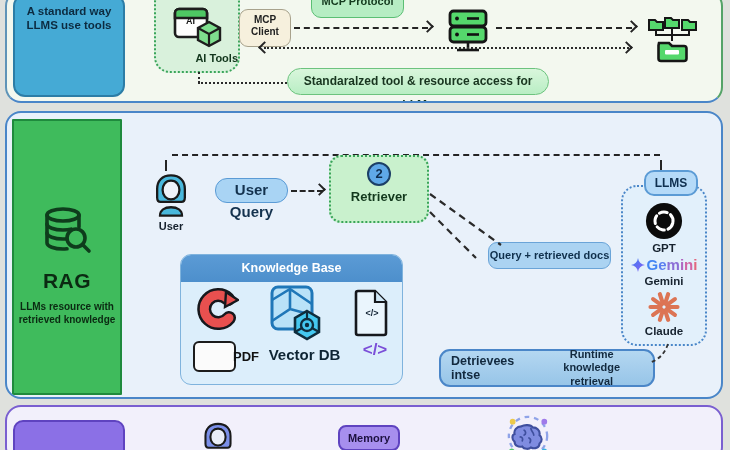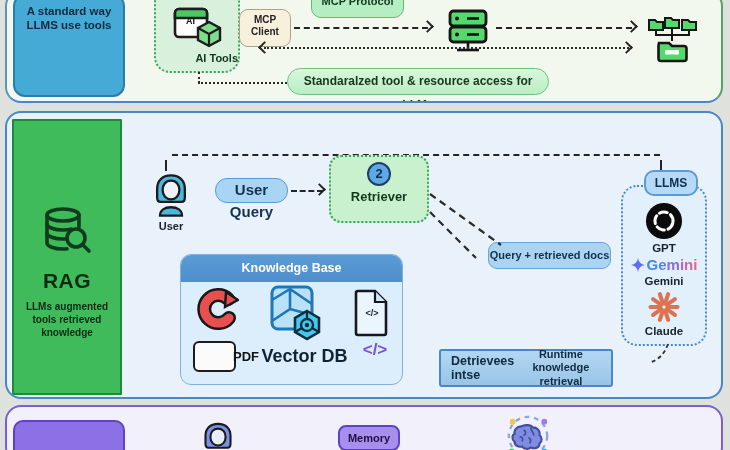--- a/index.html
+++ b/index.html
@@ -61,41 +61,41 @@
     text-align:center; line-height:20px; }
   .retriever-label { font-size:13px; font-weight:bold; color:#12381c; margin-top:3px; }
   .kb-box { left:173px; top:141px; width:223px; height:131px; border-radius:11px;
     overflow:hidden; border:1.5px solid #7fb3dd; background:#dceefb; }
   .kb-header { height:27px; background:linear-gradient(180deg,#5b9bd5,#4d8fcc);
     color:#fff; font-size:12.5px; font-weight:bold; text-align:center; line-height:26px; }
   .kb-body { position:relative; height:104px; }
   .pdf-box { left:12px; top:59px; width:43px; height:31px; background:#fbfbfb;
     border:2px solid #1c1c1c; border-radius:6px; font-size:13px; font-weight:bold;
     color:#111; text-align:center; line-height:27px;padding-left:38px; }
-  .vdb-label { left:76px; top:64px; width:95px; text-align:center; font-size:18px;
+  .vdb-label { left:76px; top:64px; width:95px; text-align:center; font-size:15px;
     font-weight:bold; color:#0e2433; }
   .code-glyph { left:172px; top:58px; width:44px; text-align:center; font-size:17px;
     font-weight:bold; color:#7b4fd8; }
   .codefile-glyph { position:absolute; left:6px; top:20px; width:26px; text-align:center;
     font-size:9px; font-weight:bold; color:#123; }
   .qd-pill { left:481px; top:129px; width:123px; height:27px; background:#abd3f2;
     border:1.5px solid #6aa4d8; border-radius:9px; font-size:11px; font-weight:bold;
     color:#10304c; text-align:center; line-height:24px; }
   .llms-pill { left:637px; top:57px; width:54px; height:26px; background:#b5daf8;
     border:2px solid #5b9bd5; border-radius:10px; font-size:12px; font-weight:bold;
     color:#0f3050; text-align:center; line-height:22px; z-index:5; }
   .llms-box { left:614px; top:72px; width:86px; height:161px; background:#e2f0fb;
     border:2px dotted #4a86c8; border-radius:16px; display:flex; flex-direction:column;
     align-items:center; padding-top:15px; }
   .llm-label { font-size:11.5px; font-weight:bold; color:#16222e; }
   .gem-row { display:flex; align-items:center; gap:2px; margin-top:2px; }
   .gem-word { font-size:15px; font-weight:bold; }
-  .runtime-pill { left:432px; top:236px; width:174px; height:38px;
+  .runtime-pill { left:432px; top:236px; width:216px; height:38px;
     background:linear-gradient(180deg,#b4d7f1,#97c5e8); border:2px solid #4a86c8;
-    border-radius:3px; display:flex; align-items:center; justify-content:space-between;
+    border-radius:11px; display:flex; align-items:center; justify-content:space-between;
     padding:0 10px; }
   .runtime-left { font-size:12.5px; font-weight:bold; color:#12293e; }
   .runtime-right { font-size:11px; font-weight:bold; color:#12293e; width:110px;
     text-align:center; line-height:1.2; }
 
   
   #sec-agent { left:5px; top:405px; width:718px; height:58px; background:#f2f0fb;
     border:2.5px solid #7a5fd0; overflow:hidden; }
   .purple-box { left:6px; top:13px; width:112px; height:50px; background:#8b70e6;
     border:2px solid #5f43c0; border-radius:10px; }
@@ -184,21 +184,21 @@
           <path d="M8 10 v28 c0 3.3 7.2 6 16 6 1.4 0 2.8 -.1 4 -.2"></path>
           <path d="M40 10 v12"></path>
           <path d="M8 19 c0 3.3 7.2 6 16 6 3 0 6 -.3 8 -.9"></path>
           <path d="M8 28 c0 3.3 7.2 6 16 6 1.5 0 3 0 4 -.2"></path>
           <circle cx="37" cy="33" r="9"></circle>
           <line x1="44" y1="40" x2="50" y2="46"></line>
         </g>
       </svg>
     </span>
     <div class="rag-title">RAG</div>
-    <div class="rag-sub">LLMs augmented tools retrieved knowledge</div>
+    <div class="rag-sub">LLMs resource with retrieved knowledge</div>
   </div>
 
   <div class="vdash" style="left:158px; top:47px; height:11px;"></div>
   <div class="hdash" style="left:165px; top:41px; width:488px;"></div>
   <div class="vdash" style="left:653px; top:47px; height:11px;"></div>
 
   <div class="abs" style="left:143px; top:59px;">
     <svg width="42" height="47" viewBox="0 0 44 48">
       <g stroke="#1a1a1a" stroke-width="2.4">
         <path d="M22 3 c-9.5 0 -14.5 6 -14.5 14 v9 c0 3 1.6 4.6 3.6 4.6 h21.8 c2 0 3.6 -1.6 3.6 -4.6 v-9 c0 -8 -5 -14 -14.5 -14 z" fill="#49b8dc"></path>

